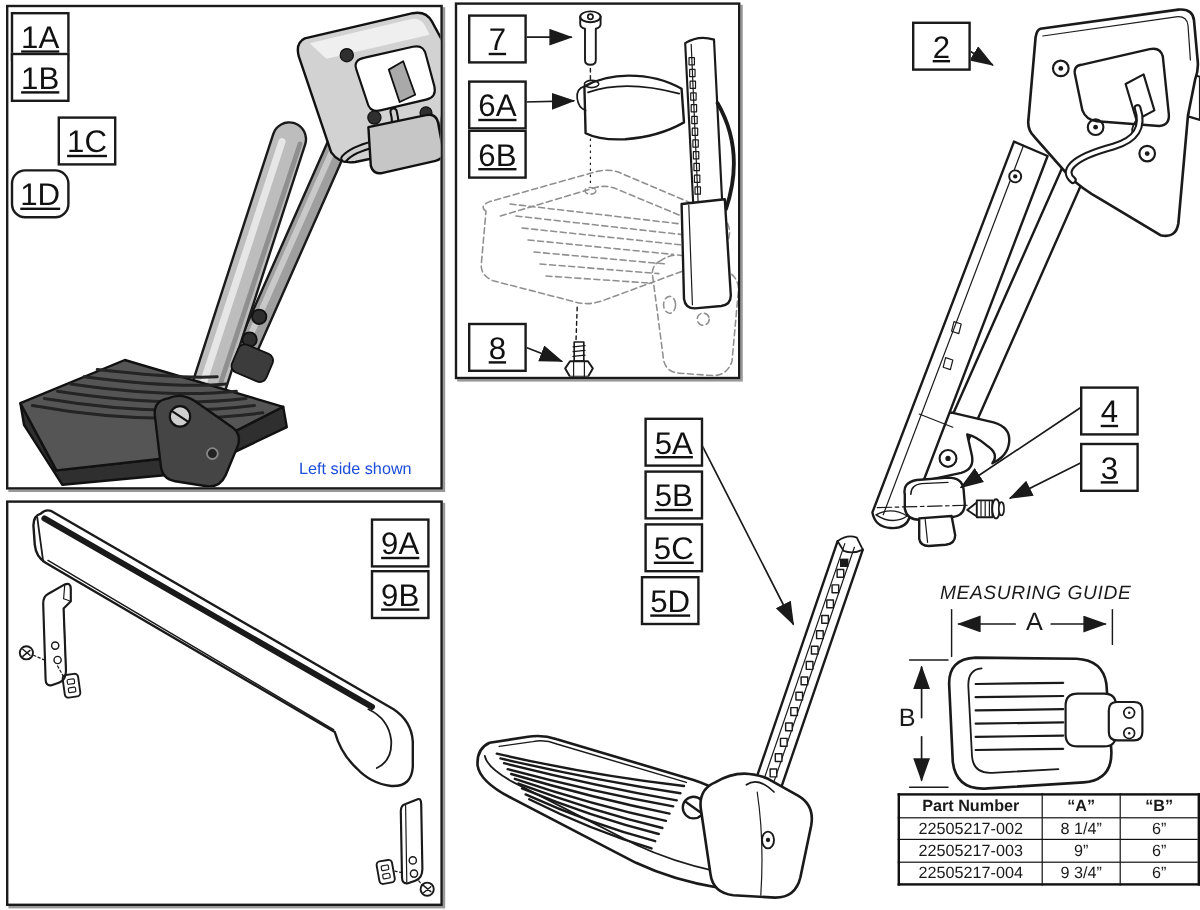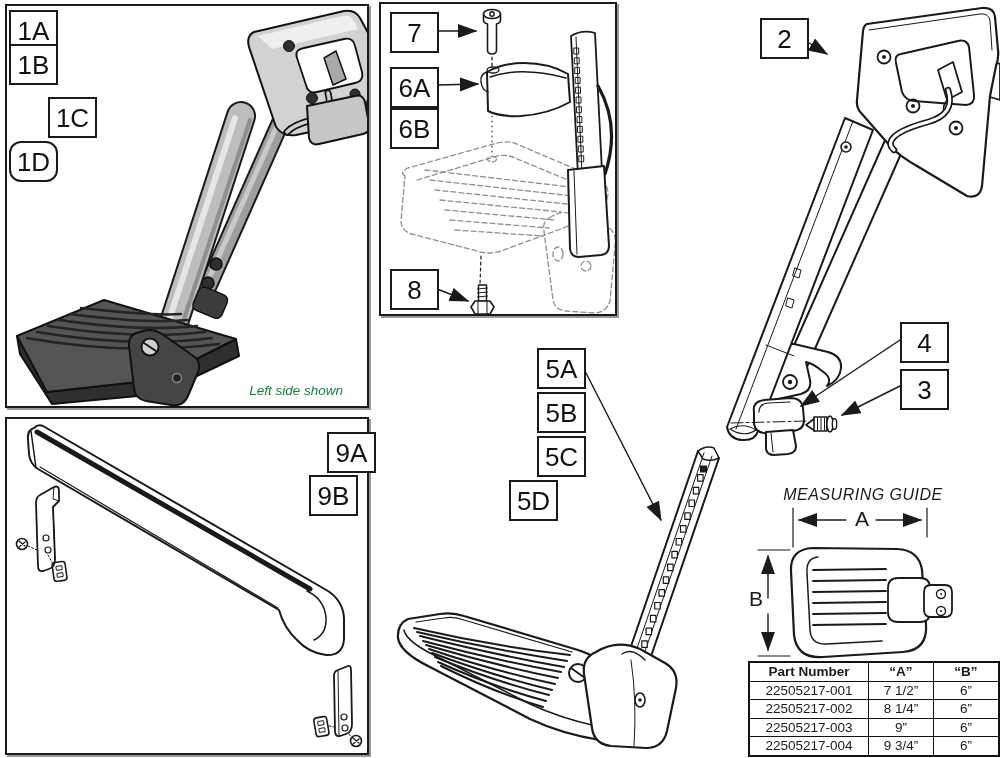--- a/index.html
+++ b/index.html
@@ -2,22 +2,22 @@
 <html><head>
 <meta charset="utf-8">
 <style>
   html,body{margin:0;padding:0;background:#fff;}
   #stage{position:relative;width:1000px;height:758px;background:#fff;overflow:hidden;
          font-family:"Liberation Sans",sans-serif;color:#1a1a1a;}
   .panel{position:absolute;background:#fff;border:2px solid #1a1a1a;box-shadow:2px 2px 0 #999;z-index:2;}
   .panel svg{position:absolute;left:0;top:0;}
   .callout{position:absolute;width:45px;height:37px;background:#fff;border:2px solid #1a1a1a;
            display:flex;align-items:center;justify-content:center;font-size:26px;line-height:1;
-           color:#111;z-index:5;}
-  .caption-italic{position:absolute;font-style:italic;font-size:13.5px;color:#15803d;z-index:5;}
+           color:#111;z-index:5;text-decoration:underline;}
+  .caption-italic{position:absolute;font-size:13.5px;color:#1d4ed8;z-index:5;}
   #main-art{position:absolute;left:0;top:0;z-index:1;}
   .mg-title{position:absolute;left:763px;top:486px;width:200px;text-align:center;
             font-style:italic;font-size:16px;letter-spacing:.5px;z-index:4;}
   .dim-label{position:absolute;font-size:21px;z-index:4;}
   #dim-a{left:848px;top:507px;width:28px;text-align:center;}
   #dim-b{left:746px;top:587px;width:20px;text-align:center;}
   #parts-table-wrap{position:absolute;left:712px;top:661px;z-index:4;padding-left:36px;}
   #parts-table{border-collapse:collapse;border:2.2px solid #111;}
   #parts-table td{border:1.6px solid #111;text-align:center;vertical-align:middle;
                   font-size:13.5px;height:17.6px;padding:0 2px;line-height:1;}
@@ -343,21 +343,21 @@
           <rect x="308" y="298" width="13" height="19" rx="3" stroke-width="1.6"></rect>
           <rect x="311.5" y="302" width="6" height="4" rx="1" stroke-width="1"></rect>
           <rect x="311.5" y="309" width="6" height="4" rx="1" stroke-width="1"></rect>
         </g>
         <circle cx="349" cy="322" r="5.5" fill="#fff" stroke-width="1.6"></circle>
         <path d="M346,319 l6,5 M346,325 l6,-5" stroke-width="1.2"></path>
         <line x1="322" y1="307" x2="327" y2="308" stroke-width="1" stroke-dasharray="2 2"></line>
         <line x1="342" y1="315" x2="345" y2="319" stroke-width="1" stroke-dasharray="2 2"></line>
       </g>
     </svg>
-    <div class="callout" style="left:302px;top:13px;margin-left:18px;">
+    <div class="callout" style="left:302px;top:13px;">
         <span>9A</span>
       </div>
     <div class="callout" style="left:302px;top:56px;">
         <span>9B</span>
       </div>
   </section>
 
   <div class="callout" style="left:760px;top:18px;">
       <span>2</span>
     </div>
@@ -369,40 +369,35 @@
     </div>
   <div class="callout" style="left:537px;top:348px;">
       <span>5A</span>
     </div>
   <div class="callout" style="left:537px;top:392px;">
       <span>5B</span>
     </div>
   <div class="callout" style="left:537px;top:436px;">
       <span>5C</span>
     </div>
-  <div class="callout" style="left:509px;top:480px;">
+  <div class="callout" style="left:534px;top:480px;">
       <span>5D</span>
     </div>
 
   <div class="mg-title">MEASURING GUIDE</div>
   <div class="dim-label" id="dim-a">A</div>
   <div class="dim-label" id="dim-b">B</div>
 
   <div id="parts-table-wrap">
     <table id="parts-table">
       <tbody>
           <tr class="hdr">
         <td class="c1">Part Number</td>
         <td class="c2">“A”</td>
         <td class="c3">“B”</td>
-      </tr>
-      <tr>
-        <td>22505217-001</td>
-        <td>7 1/2”</td>
-        <td>6”</td>
       </tr>
       <tr>
         <td>22505217-002</td>
         <td>8 1/4”</td>
         <td>6”</td>
       </tr>
       <tr>
         <td>22505217-003</td>
         <td>9”</td>
         <td>6”</td>

